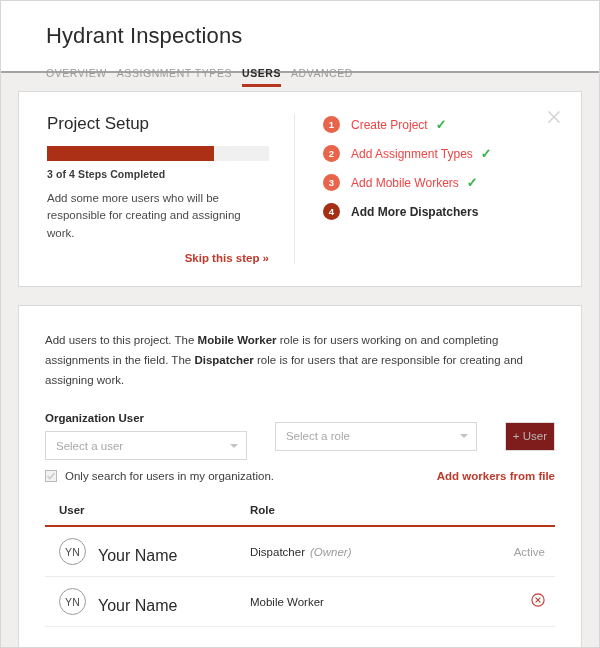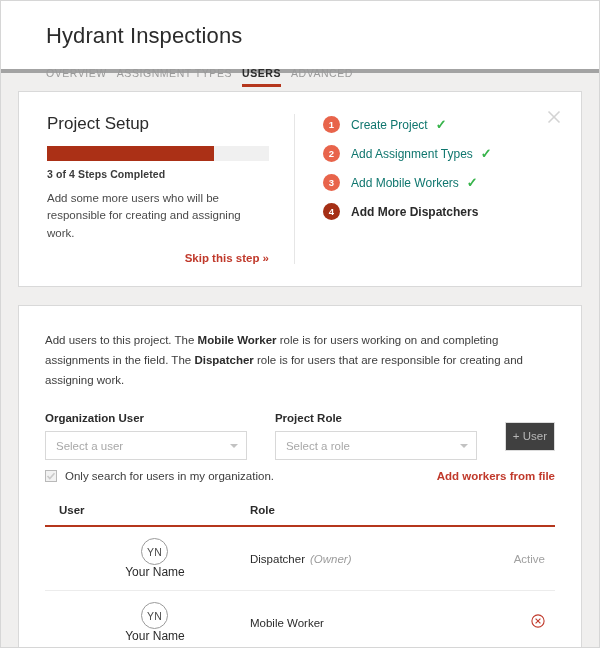--- a/index.html
+++ b/index.html
@@ -21,21 +21,21 @@
     box-sizing: border-box;
     border: 1px solid #d6d6d6;
     background: #f0efee;
     overflow: hidden;
   }
 
   
   .header {
     background: #ffffff;
     padding: 24px 0 0 45px;
-    border-bottom: 4px solid #a3a3a3;
+    border-bottom: 2px solid #a3a3a3;
     height: 72px;
     box-sizing: border-box;
   }
   .page-title {
     font-size: 22px;
     font-weight: normal;
     color: #2b2b2b;
     letter-spacing: 0.1px;
     margin: 0 0 16px 0;
     line-height: 1;
@@ -147,21 +147,21 @@
     align-items: center;
     justify-content: center;
     flex: 0 0 auto;
     font-weight: bold;
   }
   .step.current .step-num {
     background: #a52f15;
   }
   .step-label {
     font-size: 12px;
-    color: #0f766e;
+    color: #ef4444;
     margin-left: 11px;
   }
   .step.current .step-label {
     color: #2b2b2b;
     font-weight: bold;
   }
   .step-check {
     color: #36b34a;
     font-size: 13px;
     margin-left: 8px;
@@ -219,21 +219,21 @@
     cursor: pointer;
   }
   .caret {
     width: 0; height: 0;
     border-left: 4px solid transparent;
     border-right: 4px solid transparent;
     border-top: 4px solid #c2c2c2;
   }
   .add-user-btn {
     border: 1px solid #dcdcdc;
-    background: #404040;
+    background: #7f1d1d;
     color: #b7b7b7;
     font-size: 11.5px;
     height: 29px;
     width: 52px;
     display: flex;
     align-items: center;
     justify-content: center;
     box-sizing: border-box;
     cursor: pointer;
     font-family: "Liberation Sans", sans-serif;
@@ -292,42 +292,41 @@
   .th-user { padding-left: 14px !important; }
   .th-role { width: 245px; }
   .th-action { width: 60px; }
   .user-table td {
     border-bottom: 1px solid #ececec;
     padding: 11px 0;
     vertical-align: middle;
   }
   .user-cell {
     display: flex;
-    align-items: center;
+    align-items: flex-end;
     padding-left: 14px;
-    flex-direction: column;
   }
   .avatar {
     width: 27px;
     height: 27px;
     border-radius: 50%;
     border: 1px solid #9a9a9a;
     display: flex;
     align-items: center;
     justify-content: center;
     font-size: 10.5px;
     color: #4a4a4a;
     box-sizing: border-box;
     flex: 0 0 auto;
     letter-spacing: 0.2px;
   }
   .user-name {
-    font-size: 12px;
-    color: #2b2b2b;
-    margin-left: 1px;
+    font-size: 16px;
+    color: #2b2b2b;
+    margin-left: 12px;
   }
   .role-cell {
     font-size: 11.5px;
     color: #2b2b2b;
     margin-left: 8px;
   }
   .role-owner {
     color: #9b9b9b;
     font-style: italic;
     margin-left: 5px;
@@ -412,21 +411,20 @@
     <div class="form-row">
       <div class="field-org">
         <label class="field-label">Organization User</label>
         <div class="select-box">
           <span>Select a user</span>
           <span class="caret"></span>
         </div>
       </div>
 
       <div class="field-role">
-        <label class="field-label">Project Role</label>
         <div class="select-box">
           <span>Select a role</span>
           <span class="caret"></span>
         </div>
       </div>
 
       <button class="add-user-btn">+ User</button>
     </div>
 
     <div class="sub-row">

